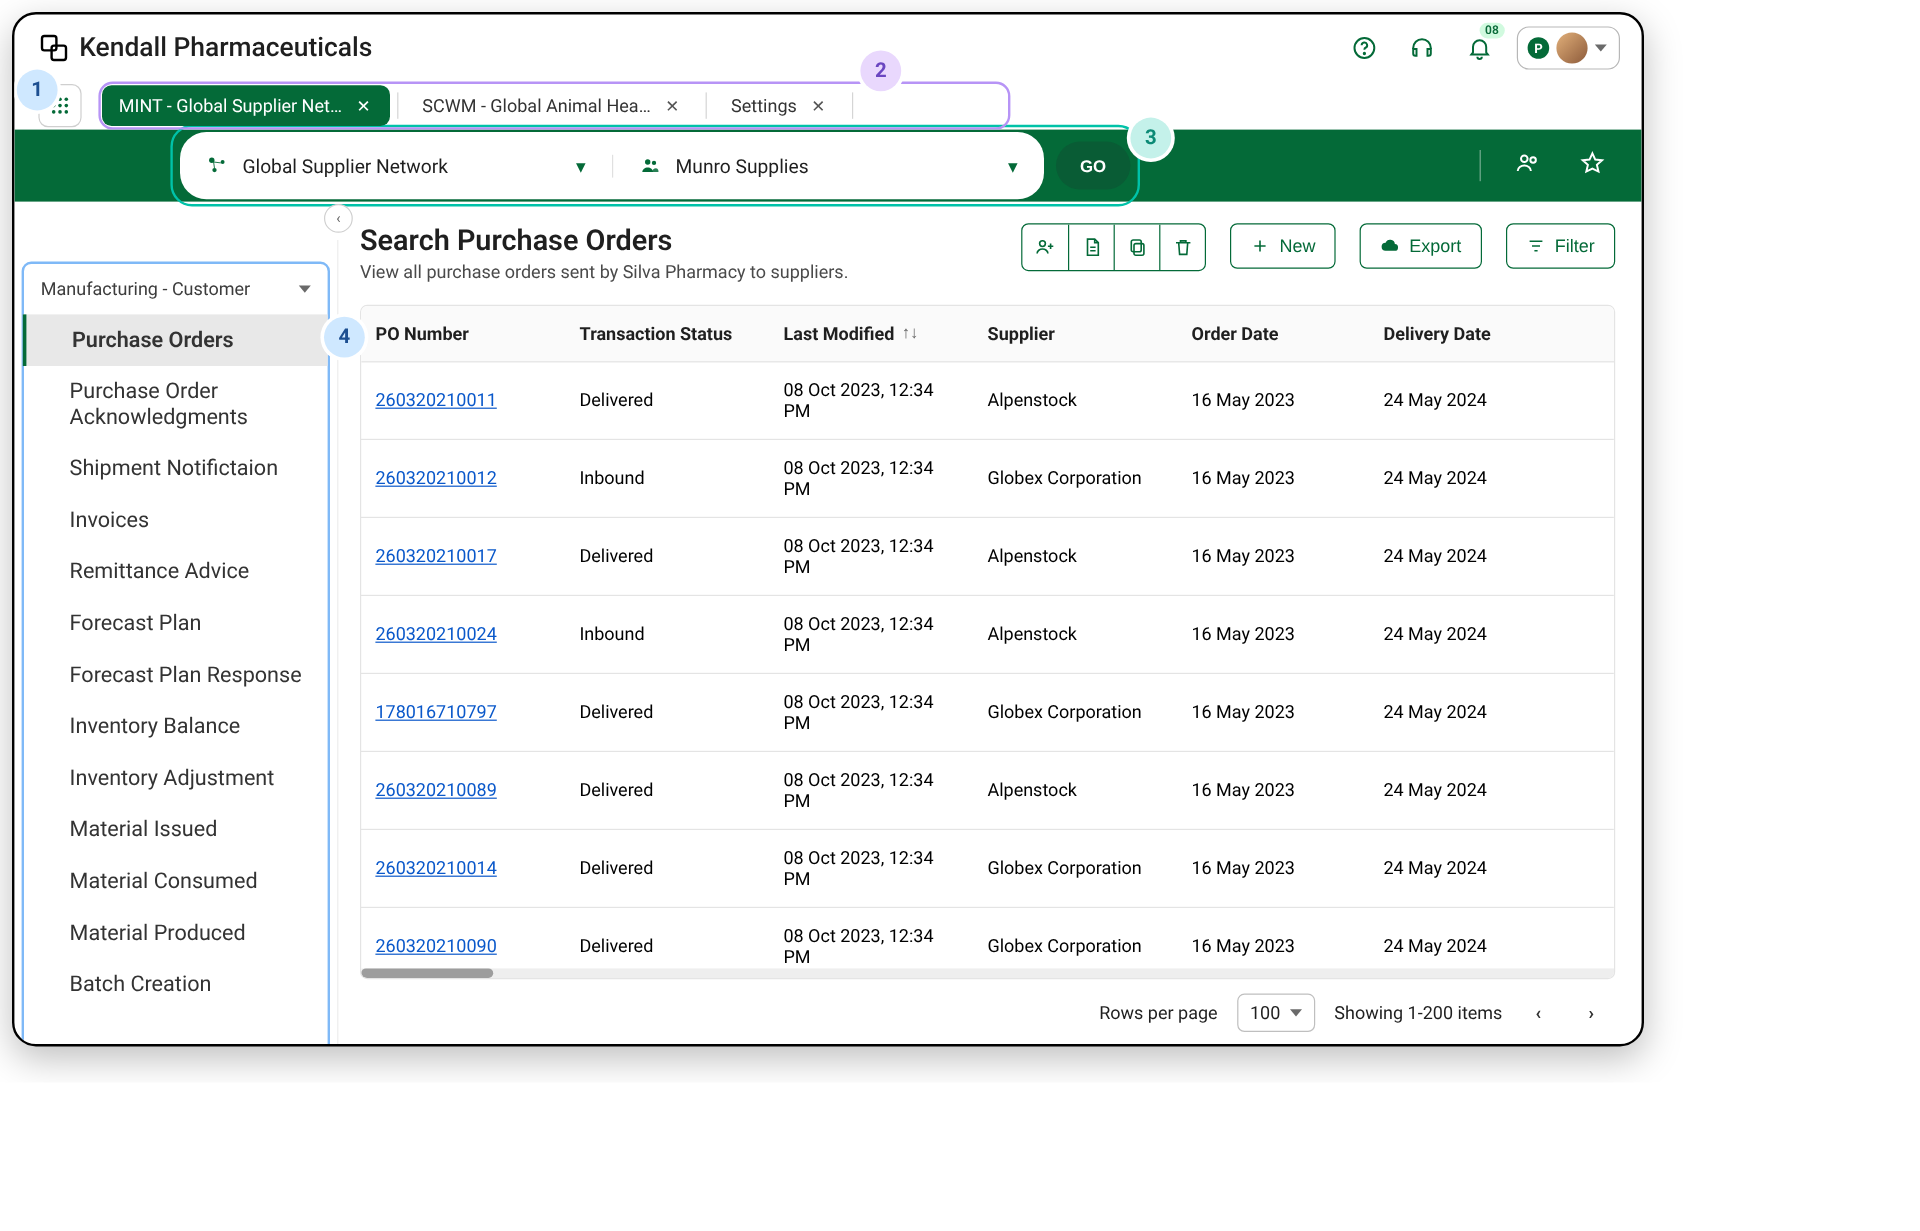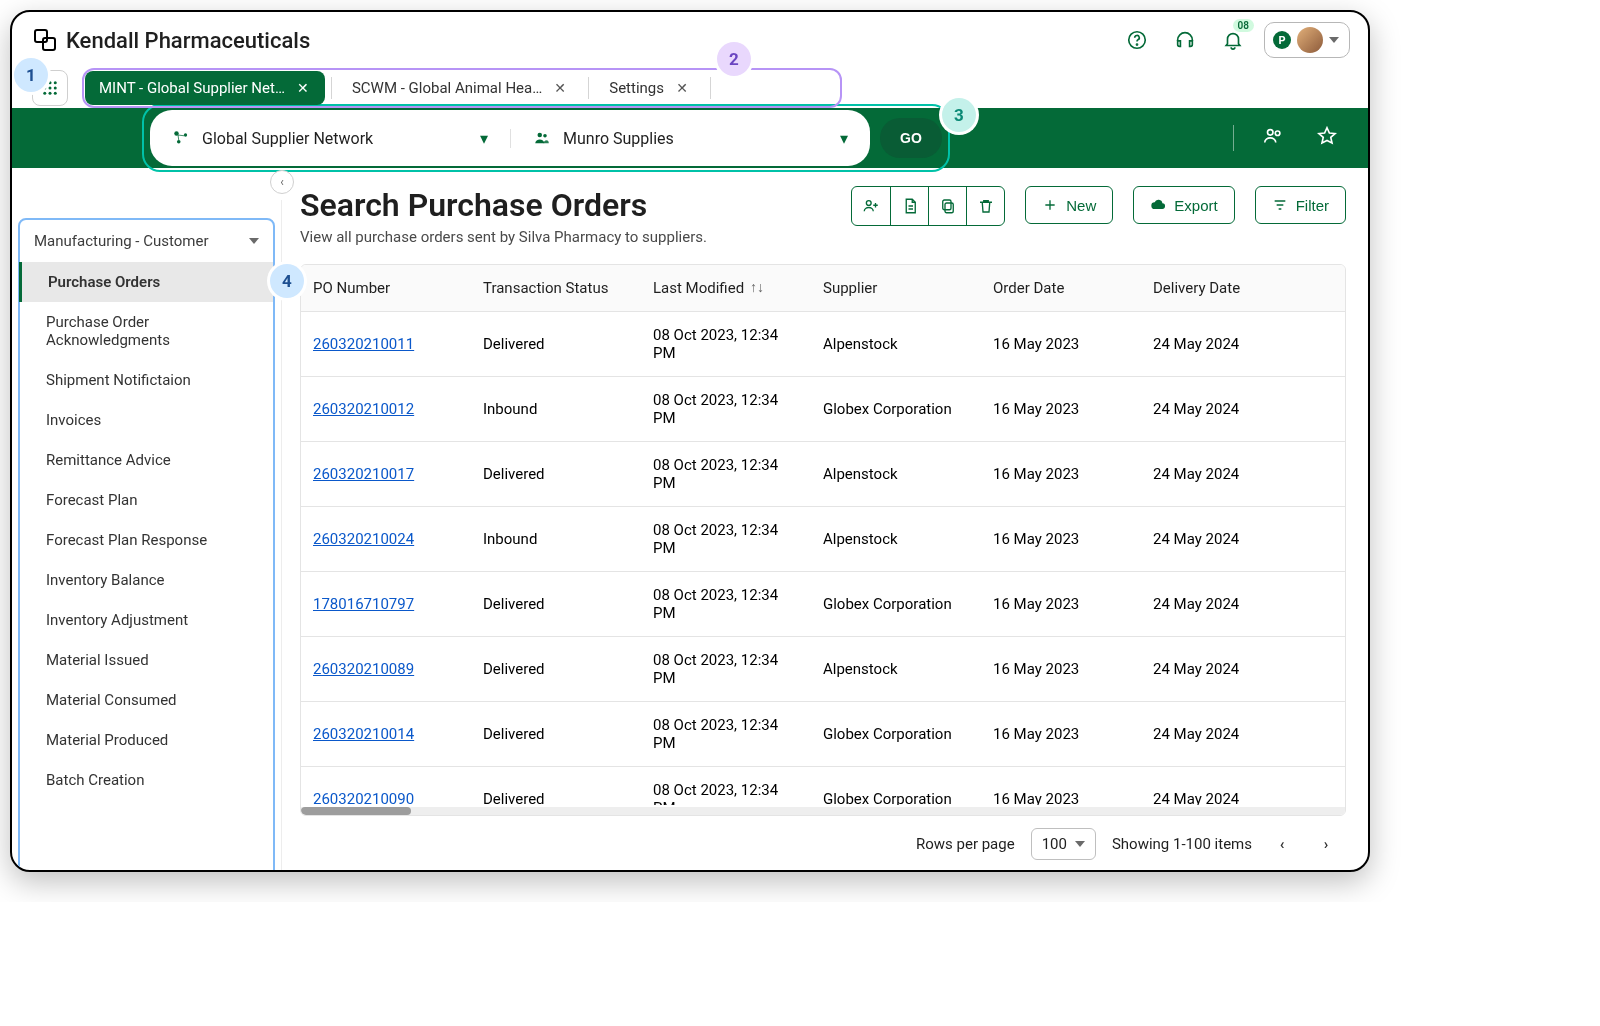--- a/index.html
+++ b/index.html
@@ -62,40 +62,40 @@
   .ctx-icon svg{width:22px;height:22px;stroke:#fff;fill:none;stroke-width:1.8;}
   .ctx-divider{width:1px;height:26px;background:rgba(255,255,255,.45);margin:0 10px;}
 
   
   .body{display:flex;height:calc(100% - 156px);}
   .sidebar-wrap{position:relative;}
   .sidebar{width:270px;height:100%;border-right:1px solid #EDEDED;padding:8px 0 12px 0;margin-top:32px;}
   .sidebar-outline{border:2px solid #7fb9f7;border-radius:8px;margin:10px 6px;height:calc(100% - 22px);}
   .collapse-handle{position:absolute;top:2px;right:-12px;width:24px;height:24px;border-radius:50%;background:#fff;border:1px solid #D0D0D0;display:flex;align-items:center;justify-content:center;cursor:pointer;font-size:12px;color:#666;z-index:4;}
   .side-head{display:flex;align-items:center;justify-content:space-between;padding:12px 14px;font-size:15px;color:#3c3c3c;cursor:pointer;}
-  .nav-item{padding:11px 18px 11px 26px;font-size:15px;color:#333;cursor:pointer;}
+  .nav-item{padding:11px 18px 11px 38px;font-size:18px;color:#333;cursor:pointer;}
   .nav-item.active{background:var(--selected);font-weight:600;border-left:3px solid var(--brand);margin-left:-1px;}
 
   .content{flex:1;padding:18px 22px 6px 18px;display:flex;flex-direction:column;overflow:hidden;}
   .content-head{display:flex;align-items:flex-start;gap:20px;}
-  .titles h1{margin:0 0 4px 0;font-size:32px;font-weight:600;}
+  .titles h1{margin:0 0 4px 0;font-size:24px;font-weight:600;}
   .titles p{margin:0;color:var(--muted);font-size:15px;}
   .head-spacer{flex:1;}
   .icon-btn-group{display:flex;border:1px solid var(--brand);border-radius:6px;overflow:hidden;}
   .icon-btn-group .ibtn{width:38px;height:38px;display:flex;align-items:center;justify-content:center;color:var(--brand);cursor:pointer;}
   .icon-btn-group .ibtn + .ibtn{border-left:1px solid var(--brand);}
   .icon-btn-group svg{width:18px;height:18px;stroke:var(--brand);fill:none;stroke-width:1.8;}
   .btn{display:inline-flex;align-items:center;gap:8px;height:38px;border:1px solid var(--brand);color:var(--brand);background:#fff;border-radius:6px;padding:0 16px;font-size:15px;cursor:pointer;}
   .btn svg{width:16px;height:16px;stroke:var(--brand);fill:none;stroke-width:2;}
 
   
   .table{margin-top:18px;border:1px solid var(--row-border);border-radius:6px;flex:1;overflow:hidden;display:flex;flex-direction:column;}
   .thead,.trow{display:grid;grid-template-columns: 170px 170px 170px 170px 160px 170px;align-items:center;}
   .thead{background:#FAFAFA;border-bottom:1px solid var(--row-border);}
-  .th{padding:14px 12px;font-weight:400;font-size:15px;display:flex;align-items:flex-start;gap:6px;}
+  .th{padding:14px 12px;font-weight:700;font-size:15px;display:flex;align-items:flex-start;gap:6px;}
   .sort-icon{color:#666;font-size:14px;}
   .tbody{overflow-y:auto;}
   .trow{border-bottom:1px solid var(--row-border);}
   .td{padding:14px 12px;font-size:15px;color:#000000;}
   .td.link{color:#0a58ca;text-decoration:underline;cursor:pointer;}
   .hscroll{height:8px;background:#eee;margin:2px 0 0 0;}
   .hscroll-thumb{height:8px;width:110px;background:#9d9d9d;border-radius:4px;}
 
   .pager{display:flex;align-items:center;justify-content:flex-end;gap:16px;padding:12px 6px 4px 6px;font-size:15px;}
   .rows-select{display:flex;align-items:center;gap:8px;border:1px solid #bfbfbf;border-radius:6px;padding:6px 10px;cursor:pointer;}
@@ -405,21 +405,21 @@
               <div class="hscroll-thumb"></div>
             </div>
       </div>
 
       <div class="pager">
         <span>Rows per page</span>
         <div class="rows-select">
           <span>100</span>
           <span class="chev"></span>
         </div>
-        <span>Showing 1-100 items</span>
+        <span>Showing 1-200 items</span>
         <span class="pg-btn">‹</span>
         <span class="pg-btn">›</span>
       </div>
     </div>
   </div>
 
 </div>
 </div>
 
 </body></html>

